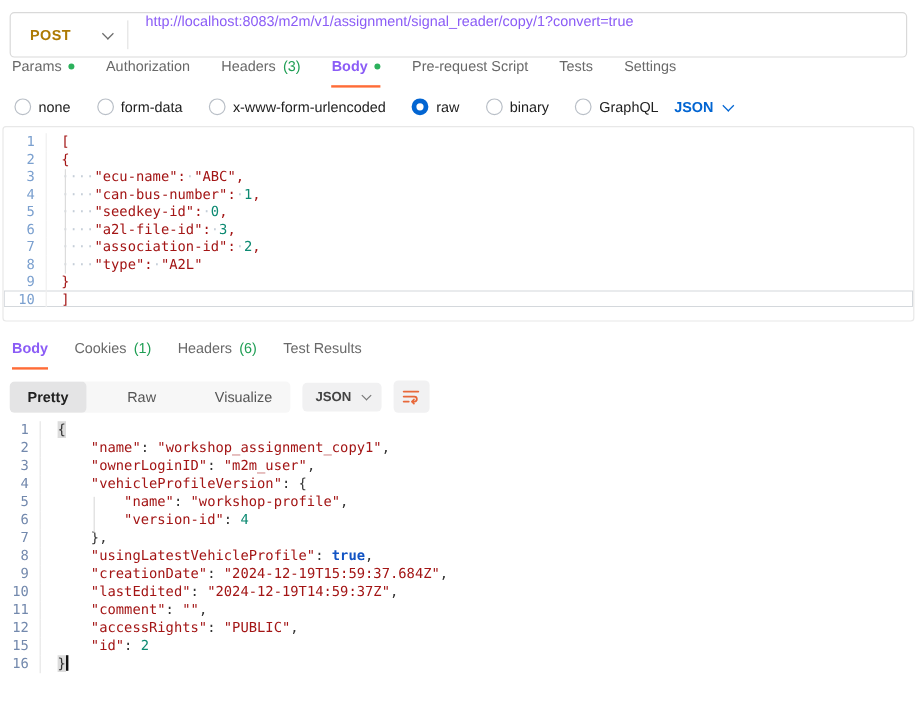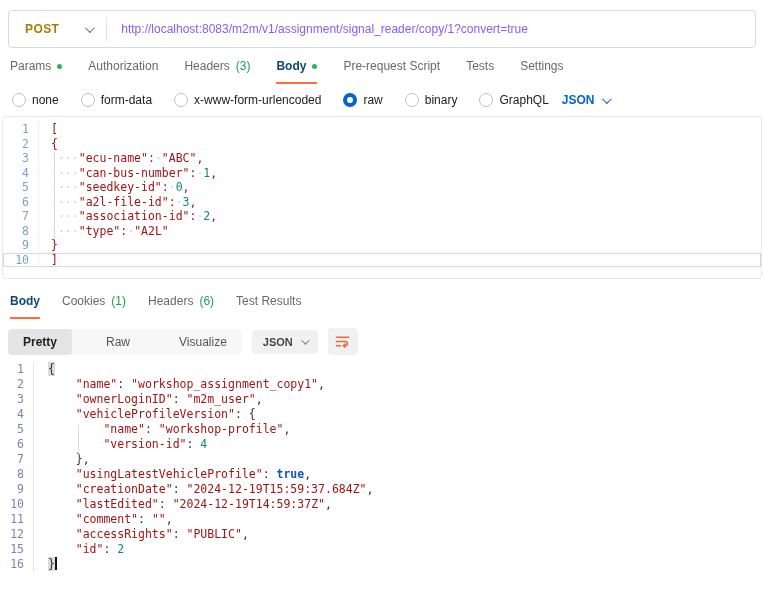--- a/index.html
+++ b/index.html
@@ -6,34 +6,34 @@
     --accent-orange:#ff6c37; --method-post:#ad7a03; --count-green:#1f9e54;
     --dot-green:#2cb15c; --link-blue:#0265d2; --code-red:#a31515;
     --code-teal:#0d8a72; --code-bool:#1254c4;
   }
   *{box-sizing:border-box;margin:0;padding:0;}
   html,body{width:764px;background:#fff;font-family:"Liberation Sans",sans-serif;color:#212121;}
   body{height:599px;overflow:hidden;}
 
   
   .url-row{margin:10px 8px 0 8px;height:38px;border:1px solid #d9d9d9;border-radius:4px;
-    display:flex;align-items:center;background:#fff;}
+    display:flex;background:#fff;}
   .method{font-size:12px;font-weight:700;letter-spacing:.4px;color:var(--method-post);
     padding:0 14px 0 16px;display:flex;align-items:center;gap:26px;cursor:pointer;}
   .chev{width:7px;height:7px;border-right:1.5px solid #6b6b6b;border-bottom:1.5px solid #6b6b6b;
     transform:rotate(45deg) translateY(-2px);display:inline-block;}
   .url-divider{width:1px;align-self:stretch;margin:6px 0;background:#e3e3e3;}
   .url-text{font-size:12px;color:#8b5cf6;padding-left:14px;white-space:nowrap;overflow:hidden;}
 
   
   .tabs{display:flex;gap:26px;margin-left:10px;font-size:12px;color:#696969;}
-  .tabs.req{margin-top:11px;}
+  .tabs.req{}
   .tabs.res{margin-top:15px;gap:22px;}
   .tab{display:flex;align-items:center;gap:6px;padding-bottom:9px;border-bottom:2px solid transparent;cursor:pointer;}
-  .tab.active{color:#0c4a6e;font-weight:600;border-bottom-color:var(--accent-orange);}
+  .tab.active{color:#8b5cf6;font-weight:600;border-bottom-color:var(--accent-orange);}
   .tab .count{color:var(--count-green);}
   .tab .dot{width:5px;height:5px;border-radius:50%;background:var(--dot-green);display:inline-block;}
 
   
   .radio-row{display:flex;align-items:center;gap:9px;margin:9px 10px 0 12px;font-size:12px;color:#212121;}
   .radio{display:flex;align-items:center;gap:6px;cursor:pointer;}
   .radio .circ{width:14px;height:14px;border-radius:50%;border:1px solid #b9bfc7;background:#fff;display:inline-block;}
   .radio.sel .circ{border:4.5px solid var(--link-blue);}
   .lang-link{color:var(--link-blue);font-weight:600;display:flex;align-items:center;gap:7px;cursor:pointer;margin-left:4px;}
   .lang-link .chev{border-color:var(--link-blue);}

